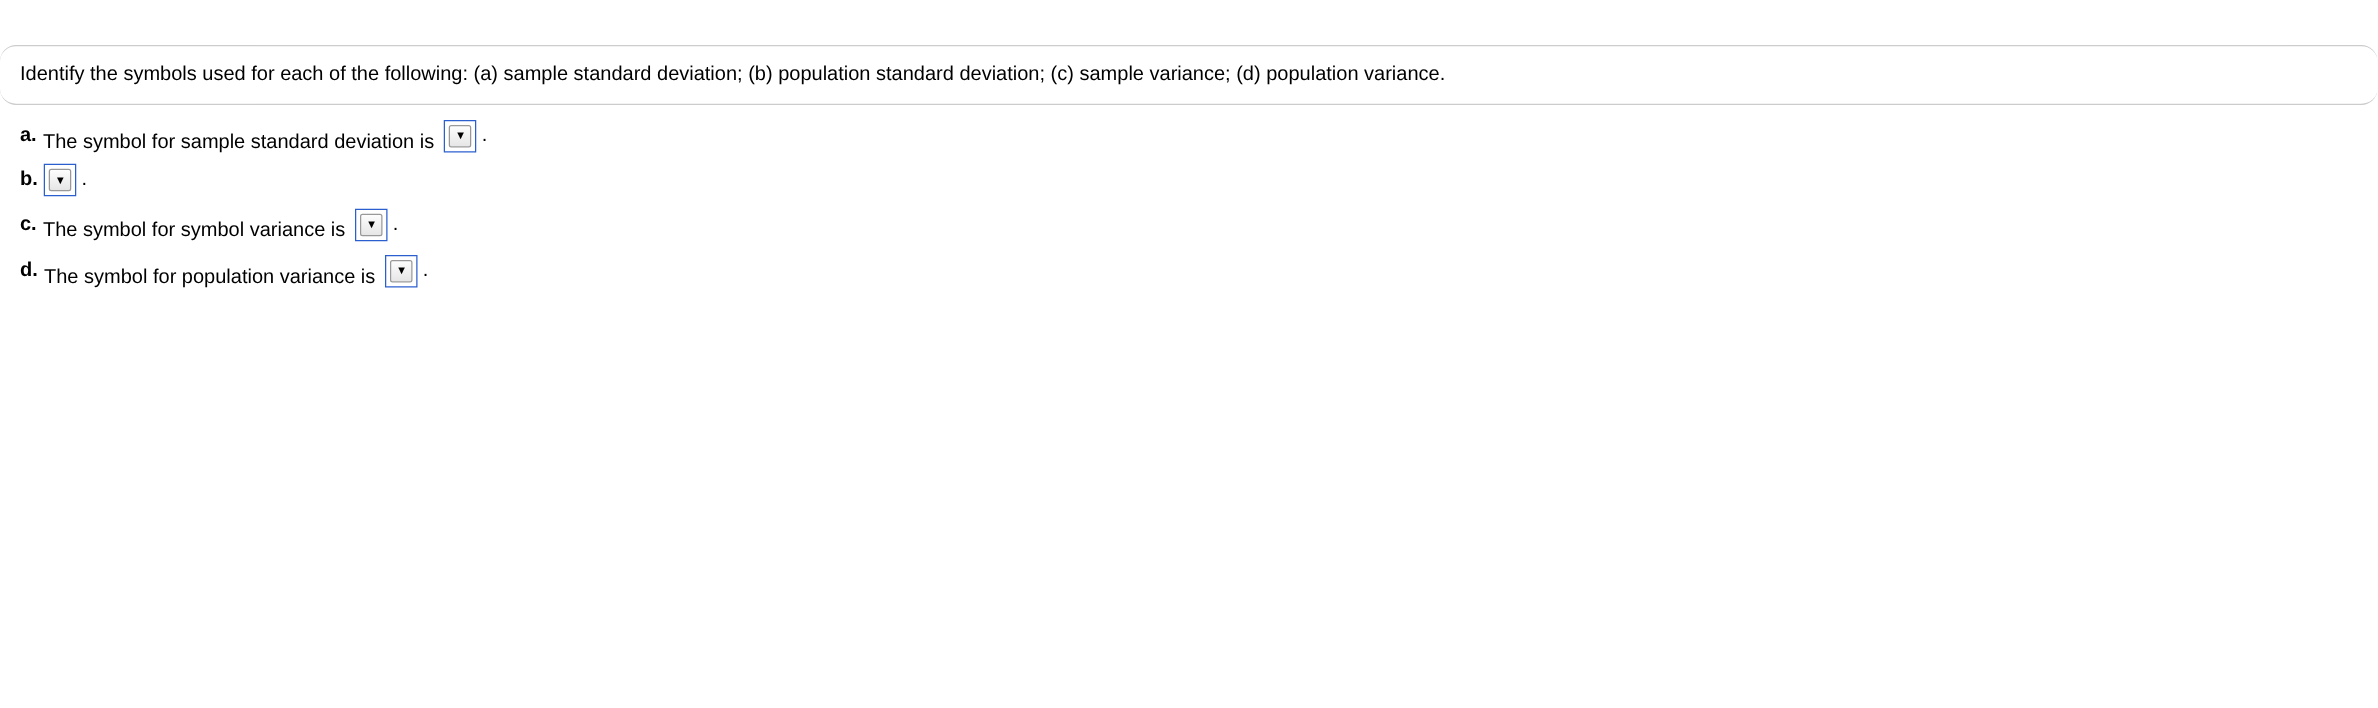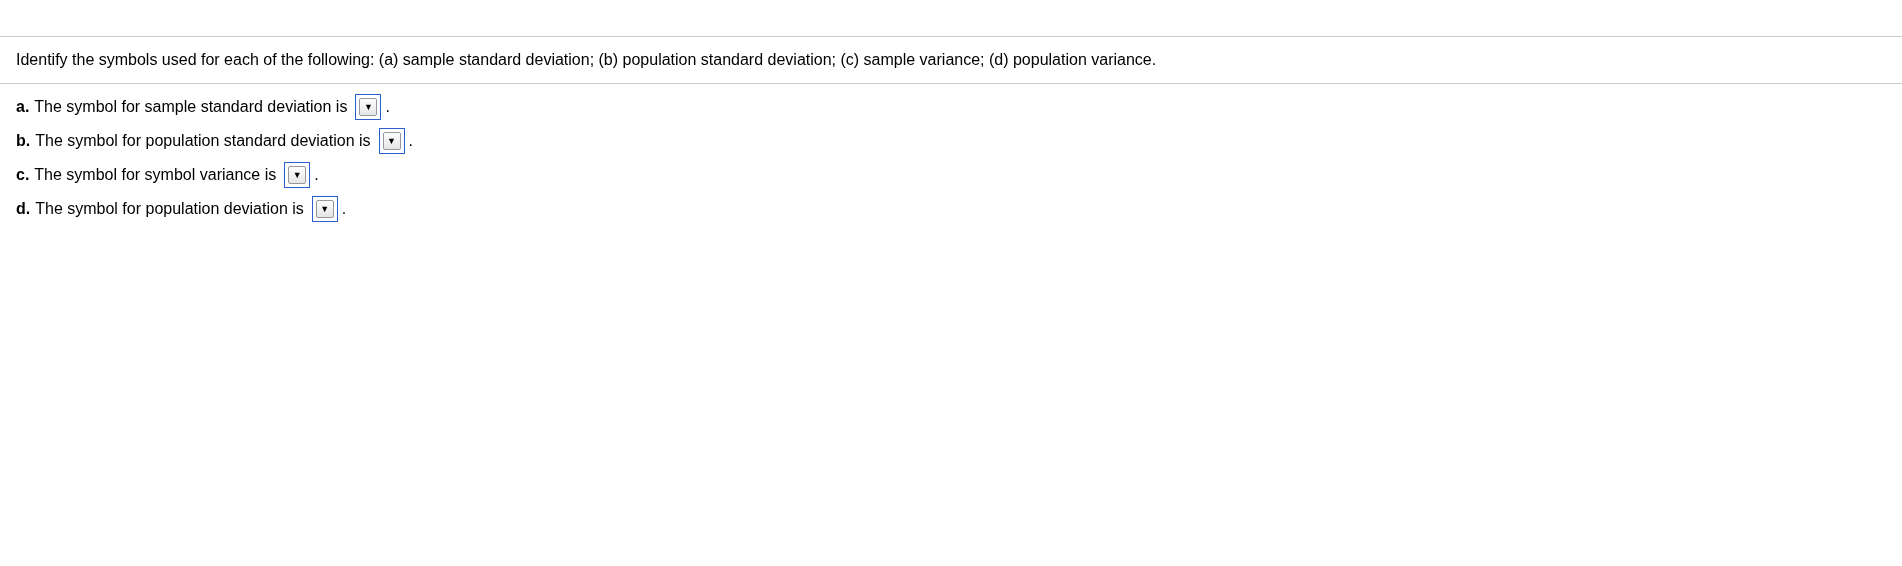--- a/index.html
+++ b/index.html
@@ -12,40 +12,42 @@
       font-size: 16px;
       color: #000;
       background: #fff;
       width: 1902px;
     }
     .question-header {
       border-top: 1px solid #ccc;
       border-bottom: 1px solid #ccc;
       padding: 14px 16px;
       margin-top: 36px;
+      border-radius: 13px;
     }
     .question-header-text {
       font-size: 16px;
       color: #000;
     }
     .answers-section {
       padding: 10px 16px;
     }
     .answer-line {
       display: flex;
       align-items: center;
       margin-bottom: 8px;
       font-size: 16px;
     }
     .answer-label {
       font-weight: bold;
       margin-right: 5px;
     }
     .answer-text {
       margin-right: 8px;
+      margin-top: 11px;
     }
     .dropdown-wrapper {
       display: inline-flex;
       align-items: center;
       justify-content: center;
       border: 1px solid #2b5fcf;
       padding: 3px;
       height: 26px;
       min-width: 26px;
       vertical-align: middle;
@@ -85,21 +87,20 @@
     <span class="dropdown-wrapper">
       <span class="dropdown-button">
         <span class="dropdown-arrow">▼</span>
       </span>
     </span>
     <span class="period">.</span>
   </div>
 
   <div class="answer-line">
     <span class="answer-label">b.</span>
-    <span class="answer-text">The symbol for population standard deviation is</span>
     <span class="dropdown-wrapper">
       <span class="dropdown-button">
         <span class="dropdown-arrow">▼</span>
       </span>
     </span>
     <span class="period">.</span>
   </div>
 
   <div class="answer-line">
     <span class="answer-label">c.</span>
@@ -107,21 +108,21 @@
     <span class="dropdown-wrapper">
       <span class="dropdown-button">
         <span class="dropdown-arrow">▼</span>
       </span>
     </span>
     <span class="period">.</span>
   </div>
 
   <div class="answer-line">
     <span class="answer-label">d.</span>
-    <span class="answer-text">The symbol for population deviation is</span>
+    <span class="answer-text">The symbol for population variance is</span>
     <span class="dropdown-wrapper">
       <span class="dropdown-button">
         <span class="dropdown-arrow">▼</span>
       </span>
     </span>
     <span class="period">.</span>
   </div>
 
 </div>
 

